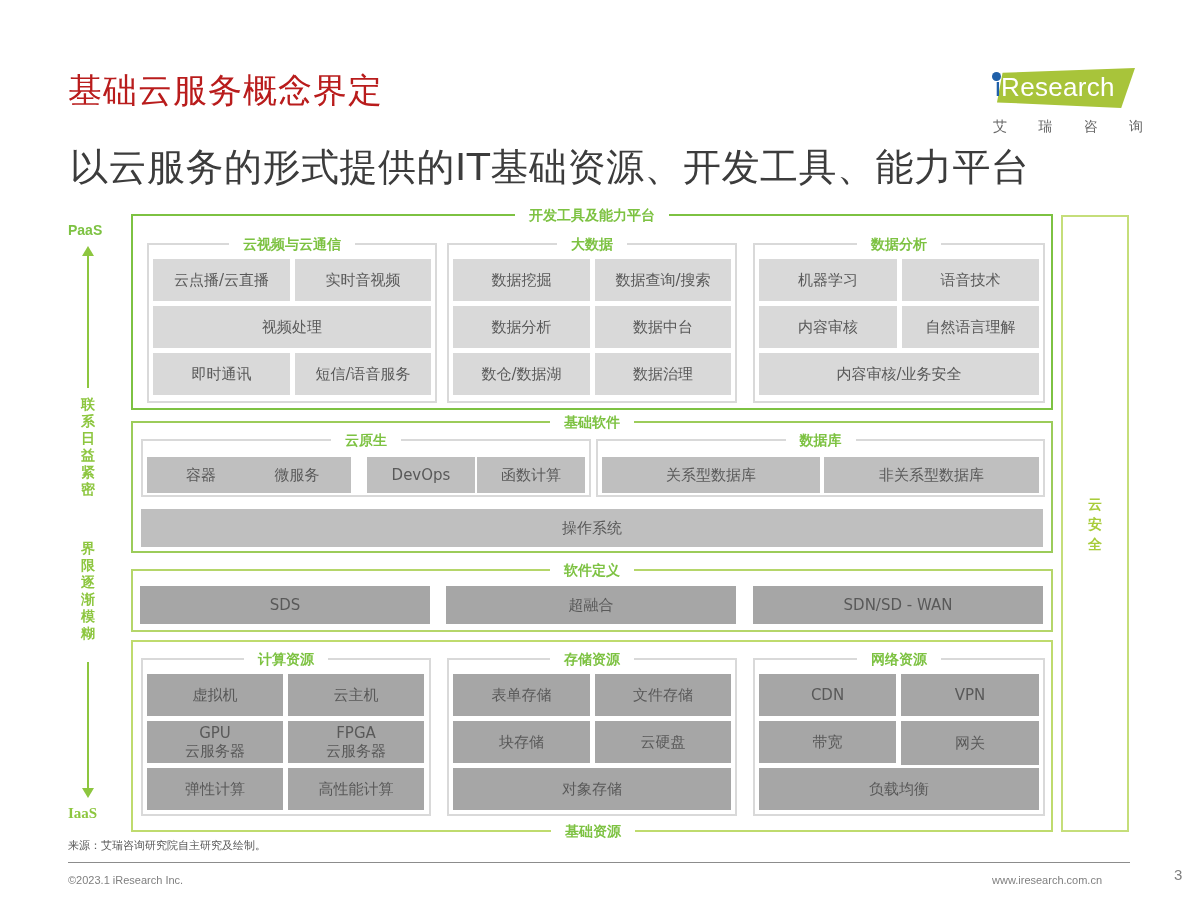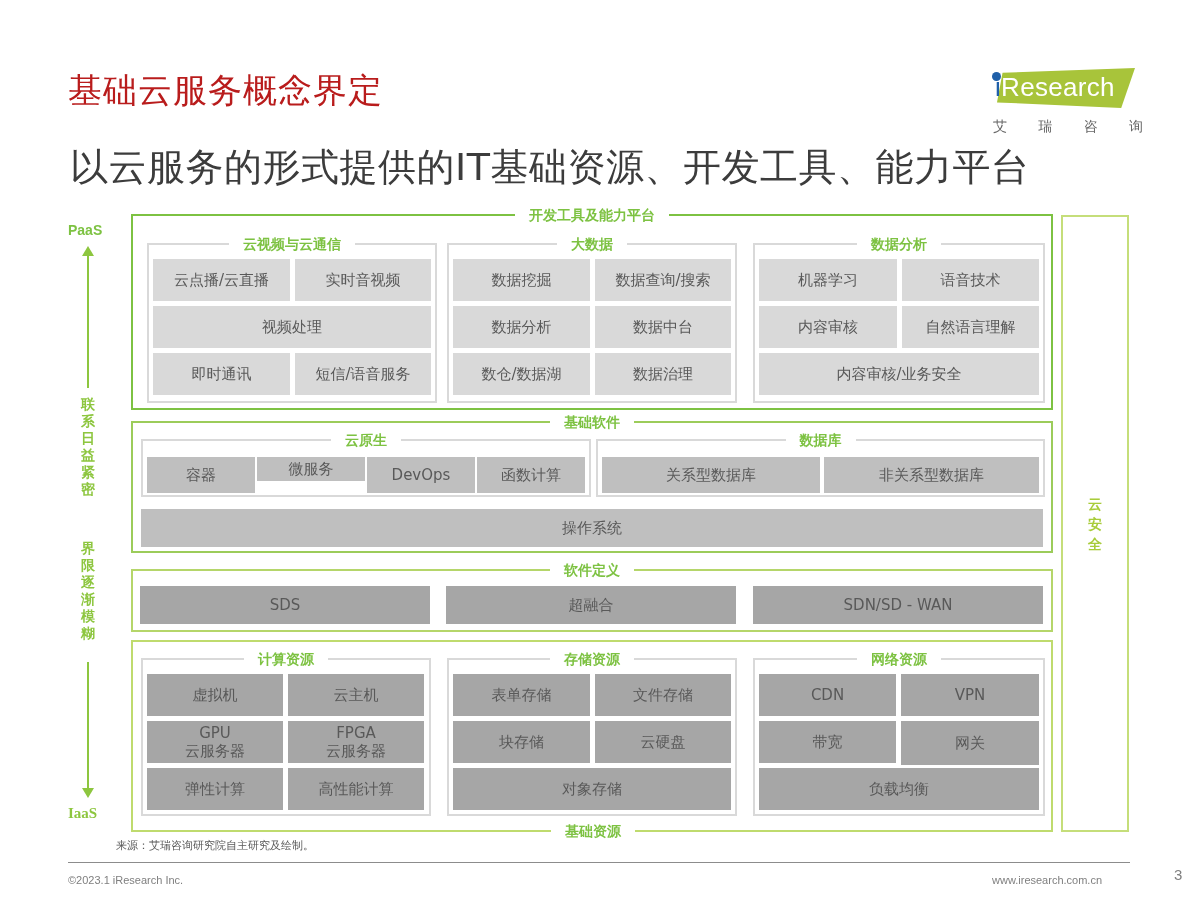--- a/index.html
+++ b/index.html
@@ -52,21 +52,21 @@
   .c3 { background: #a6a6a6; }
 
   .security {
     left: 1061px; top: 215px; width: 68px; height: 617px; border: 2px solid #c5de7a; background: #fff;
   }
   .security-label {
     position: absolute; left: 50%; top: 50%; transform: translate(-50%, -50%);
     width: 18px; font-size: 14px; line-height: 20px; font-weight: bold; color: #a8cc3a; text-align: center;
   }
 
-  .source { left: 68px; top: 838px; font-size: 11px; color: #595959; margin-left: 48px; }
+  .source { left: 68px; top: 838px; font-size: 11px; color: #595959; }
   .footer-line { left: 68px; top: 862px; width: 1062px; height: 1px; background: #8c8c8c; }
   .copyright { left: 68px; top: 874px; font-size: 11px; color: #7f7f7f; font-family: "Liberation Sans", sans-serif; }
   .website { left: 992px; top: 874px; font-size: 11px; color: #7f7f7f; font-family: "Liberation Sans", sans-serif; }
   .page-num { left: 1174px; top: 866px; font-size: 15px; color: #7f7f7f; font-family: "Liberation Sans", sans-serif; }
 </style>
 </head>
 <body>
 
 <div class="abs title">基础云服务概念界定</div>
 <div class="abs subtitle">以云服务的形式提供的IT基础资源、开发工具、能力平台</div>
@@ -137,21 +137,21 @@
     <div class="cell c1" style="left:4px;top:108px;width:280px;height:42px;">内容审核/业务安全</div>
   </div>
 </div>
 
 <div class="layer l2" style="left:131px;top:421px;width:922px;height:132px;">
   <div class="layer-title">基础软件</div>
 
   <div class="group" style="left:8px;top:16px;width:450px;height:58px;">
     <div class="group-title">云原生</div>
     <div class="cell c2" style="left:4px;top:16px;width:108px;height:36px;">容器</div>
-    <div class="cell c2" style="left:114px;top:16px;width:108px;height:24px;">微服务</div>
+    <div class="cell c2" style="left:100px;top:16px;width:108px;height:36px;">微服务</div>
     <div class="cell c2" style="left:224px;top:16px;width:108px;height:36px;">DevOps</div>
     <div class="cell c2" style="left:334px;top:16px;width:108px;height:36px;">函数计算</div>
   </div>
 
   <div class="group" style="left:463px;top:16px;width:449px;height:58px;">
     <div class="group-title">数据库</div>
     <div class="cell c2" style="left:4px;top:16px;width:218px;height:36px;">关系型数据库</div>
     <div class="cell c2" style="left:226px;top:16px;width:215px;height:36px;">非关系型数据库</div>
   </div>
 

